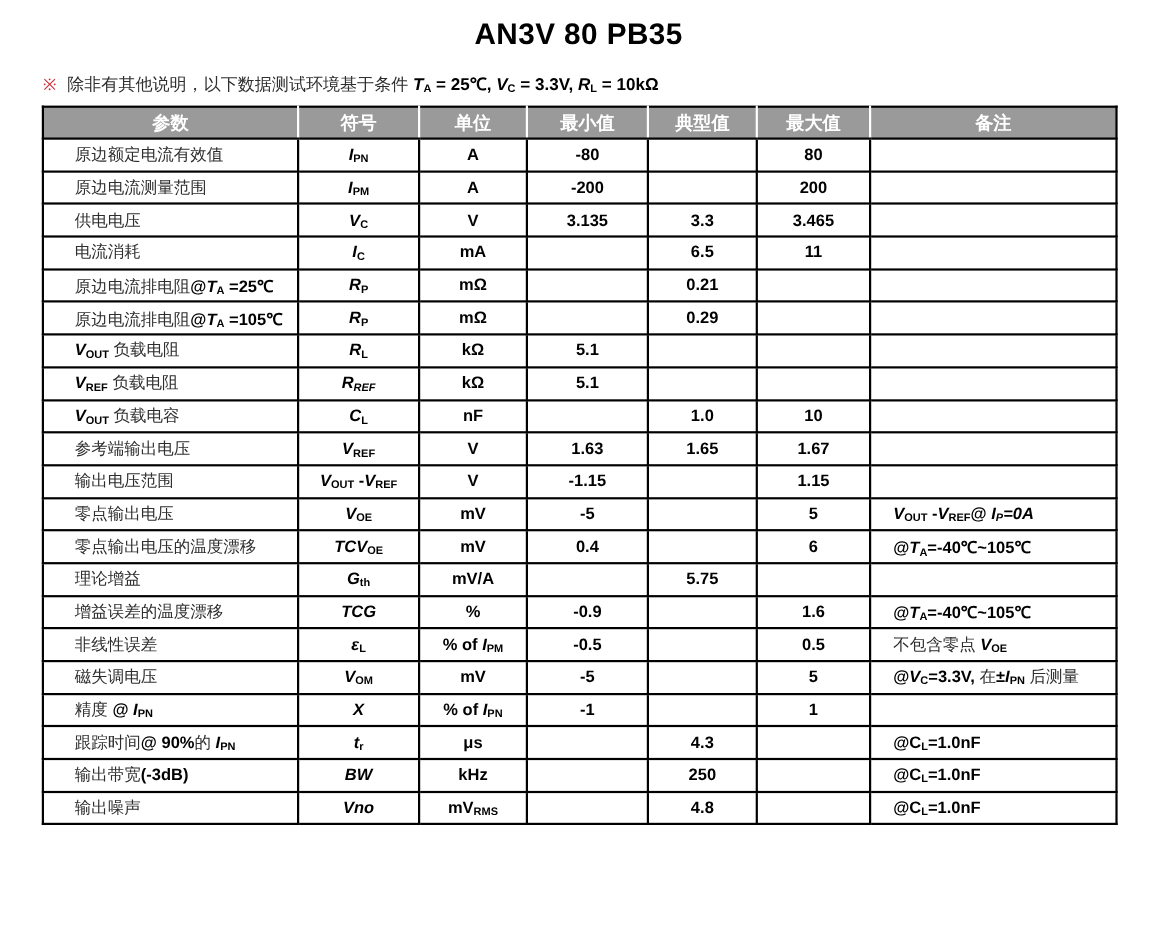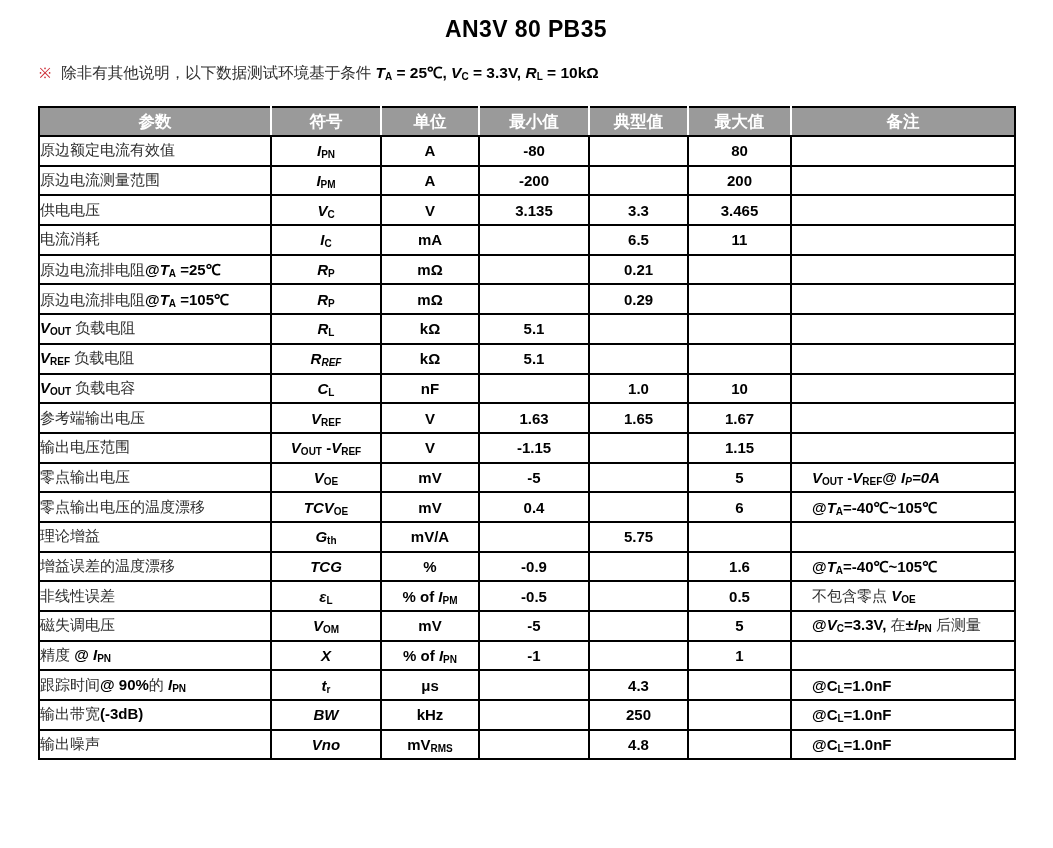--- a/index.html
+++ b/index.html
@@ -9,30 +9,30 @@
     background: #ffffff;
     font-family: "Liberation Sans", sans-serif;
     color: #1f1f1f;
     overflow: hidden;
   }
   .page { padding: 10px 0 0 38px; }
 
   .doc-title {
     width: 976px;
     text-align: center;
-    font-size: 23px;
+    font-size: 27px;
     font-weight: bold;
     color: #000;
     letter-spacing: .4px;
     margin: 6px 0 0 0;
   }
 
   .note {
     width: 990px;
-    margin: 18px 0 22px 1px;
+    margin: 18px 0 8px 1px;
     font-size: 15.5px;
     color: #2e2e2e;
     white-space: nowrap;
   }
   .note .marker {
     color: var(--marker, #cc2a33);
     font-size: 14.5px;
     margin-right: 10px;
   }
 
@@ -77,21 +77,21 @@
 
   .spec td {
     border: 2px solid var(--border, #000);
     height: 29.7px;
     padding: 0;
     font-size: 15px;
     text-align: center;
     vertical-align: middle;
     color: #2e2e2e;
   }
-  .spec td.c-param  { text-align: left; padding-left: 0; margin-left: 41px; }
+  .spec td.c-param  { text-align: left; padding-left: 28px; margin-left: 41px; }
   .spec td.c-remark { text-align: left; padding-left: 20px; }
   .spec td.c-unit, .spec td.c-min, .spec td.c-typ, .spec td.c-max {
     font-weight: bold; color: #000;
   }
 </style>
 </head>
 <body>
 
 <div class="page">
 

